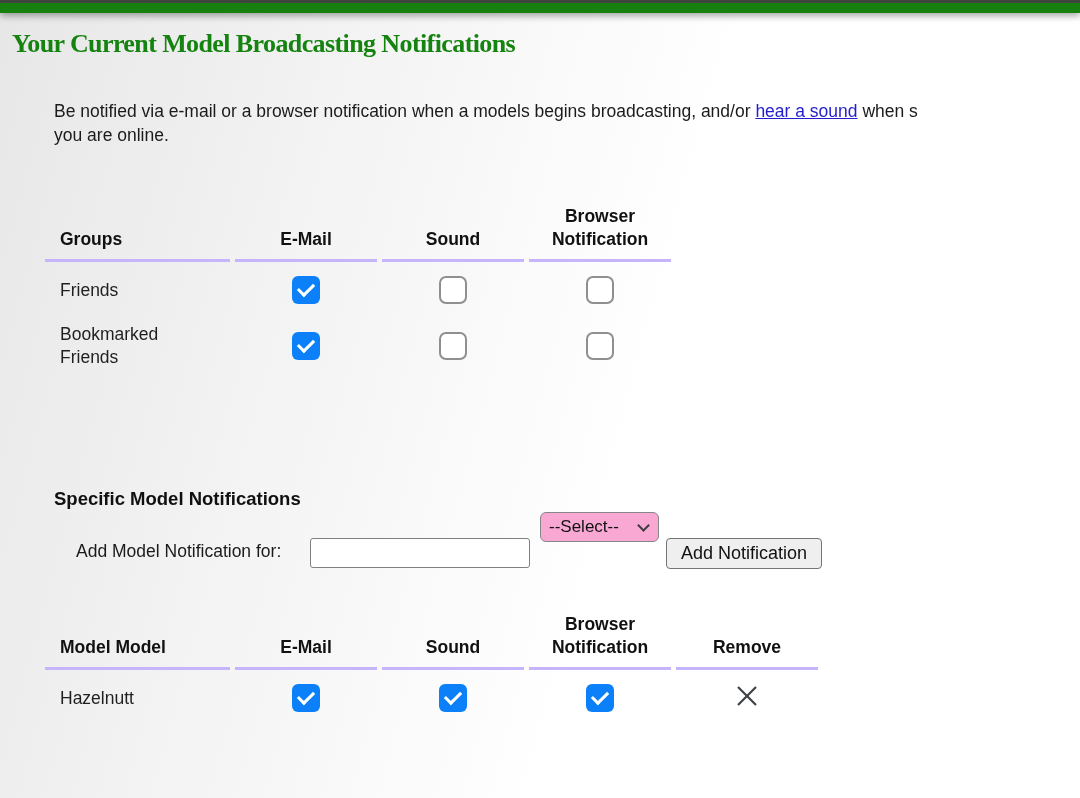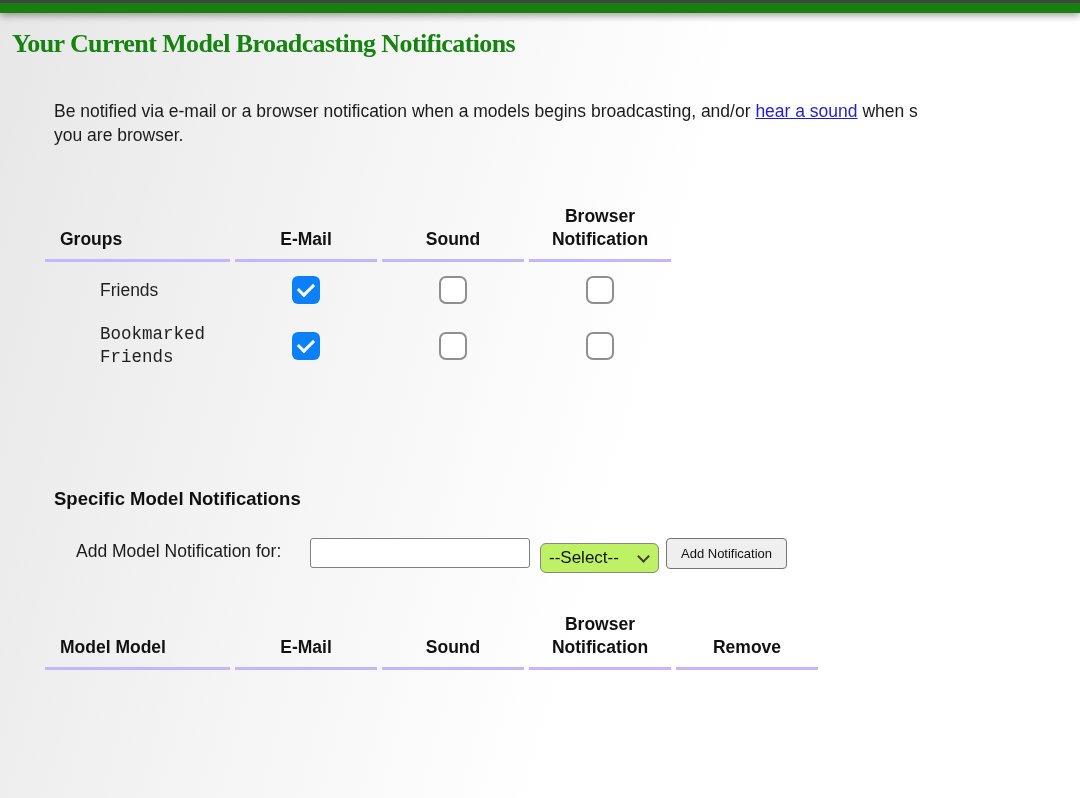--- a/index.html
+++ b/index.html
@@ -58,21 +58,21 @@
   }
   table.notif-table th.col-label { text-align: left; padding-left: 15px; }
   table.notif-table col.c-label { width: 185px; }
   table.notif-table col.c-check { width: 142px; }
   table.notif-table td {
     text-align: center;
     vertical-align: middle;
     height: 50px;
   }
   table.notif-table td.cell-label { text-align: left; padding-left: 15px; color: #1f1f1f; }
-  table.notif-table td.cell-label span { display: inline-block; max-width: 130px; line-height: 23px; margin-left: 40px; }
+  table.notif-table td.cell-label span { display: inline-block; max-width: 130px; line-height: 23px; }
   tr.alt td { background: #ececec; }
 
   
   .checkbox {
     display: inline-block; position: relative;
     width: 28px; height: 28px;
     vertical-align: middle;
     cursor: pointer;
   }
   .checkbox.unchecked {
@@ -108,56 +108,56 @@
   .model-input {
     position: absolute; left: 310px; top: 538px;
     width: 220px; height: 30px;
     border: 1.5px solid #808080; border-radius: 3px;
     background: #fff;
     font-size: 17px; padding: 0 6px;
     font-family: "Liberation Sans", sans-serif;
     outline: none;
   }
   .group-select {
-    position: absolute; left: 540px; top: 543px;
+    position: absolute; left: 540px; top: 512px;
     width: 119px; height: 30px;
     border: 1.5px solid #878787; border-radius: 6px;
-    background: #bef264;
+    background: #f9a8d4;
     font-size: 17px; color: #111;
     line-height: 27px;
     padding-left: 8px;
     cursor: pointer;
   }
   .group-select .chev {
     position: absolute; right: 10px; top: 8px;
     width: 9px; height: 9px;
     border-right: 2px solid #3c3c3c;
     border-bottom: 2px solid #3c3c3c;
     transform: rotate(45deg);
   }
   .add-btn {
     position: absolute; left: 666px; top: 538px;
     height: 31px; padding: 0 14px;
     background: #efefef;
     border: 1.5px solid #757575; border-radius: 4px;
-    font-size: 13px; color: #111;
+    font-size: 18px; color: #111;
     font-family: "Liberation Sans", sans-serif;
     cursor: pointer;
   }
 </style>
 </head>
 <body>
 
 <div class="topbar"></div>
 
 <h1 class="page-title">Your Current Model Broadcasting Notifications</h1>
 
 <div class="intro">
   <span class="line1"><span>Be notified via e-mail or a browser notification when a models begins broadcasting, and/or</span> <a>hear a sound</a> <span>when s</span></span>
-  <span class="line2">you are browser.</span>
+  <span class="line2">you are online.</span>
 </div>
 
 <table class="notif-table t-groups">
   <colgroup>
       <col class="c-label">
       <col class="c-check">
       <col class="c-check">
       <col class="c-check">
     </colgroup>
   <tbody>
@@ -167,21 +167,21 @@
     <th>Sound</th>
     <th>Browser Notification</th>
   </tr>
   <tr>
     <td class="cell-label"><span>Friends</span></td>
     <td><span class="checkbox checked"></span></td>
     <td><span class="checkbox unchecked"></span></td>
     <td><span class="checkbox unchecked"></span></td>
   </tr>
   <tr>
-    <td class="cell-label" style="height:56px;font-family:Liberation Mono, monospace;"><span>Bookmarked Friends</span></td>
+    <td class="cell-label" style="height:56px;"><span>Bookmarked Friends</span></td>
     <td><span class="checkbox checked"></span></td>
     <td><span class="checkbox unchecked"></span></td>
     <td><span class="checkbox unchecked"></span></td>
   </tr>
 </tbody>
   </table>
 
 <div class="specific-heading">Specific Model Notifications</div>
 
 <div class="add-label">Add Model Notification for:</div>
@@ -201,14 +201,28 @@
       <col class="c-check">
     </colgroup>
   <tbody>
       <tr>
     <th class="col-label">Model Model</th>
     <th>E-Mail</th>
     <th>Sound</th>
     <th>Browser Notification</th>
     <th>Remove</th>
   </tr>
+  <tr>
+    <td class="cell-label"><span>Hazelnutt</span></td>
+    <td><span class="checkbox checked"></span></td>
+    <td><span class="checkbox checked"></span></td>
+    <td><span class="checkbox checked"></span></td>
+    <td>
+      <span class="remove-x">
+        <svg width="28" height="28" viewBox="0 0 28 28">
+          <line x1="5" y1="5" x2="23" y2="23" stroke="#3c4043" stroke-width="2.2"></line>
+          <line x1="23" y1="5" x2="5" y2="23" stroke="#3c4043" stroke-width="2.2"></line>
+        </svg>
+      </span>
+    </td>
+  </tr>
 </tbody>
   </table>
 
 </body></html>

